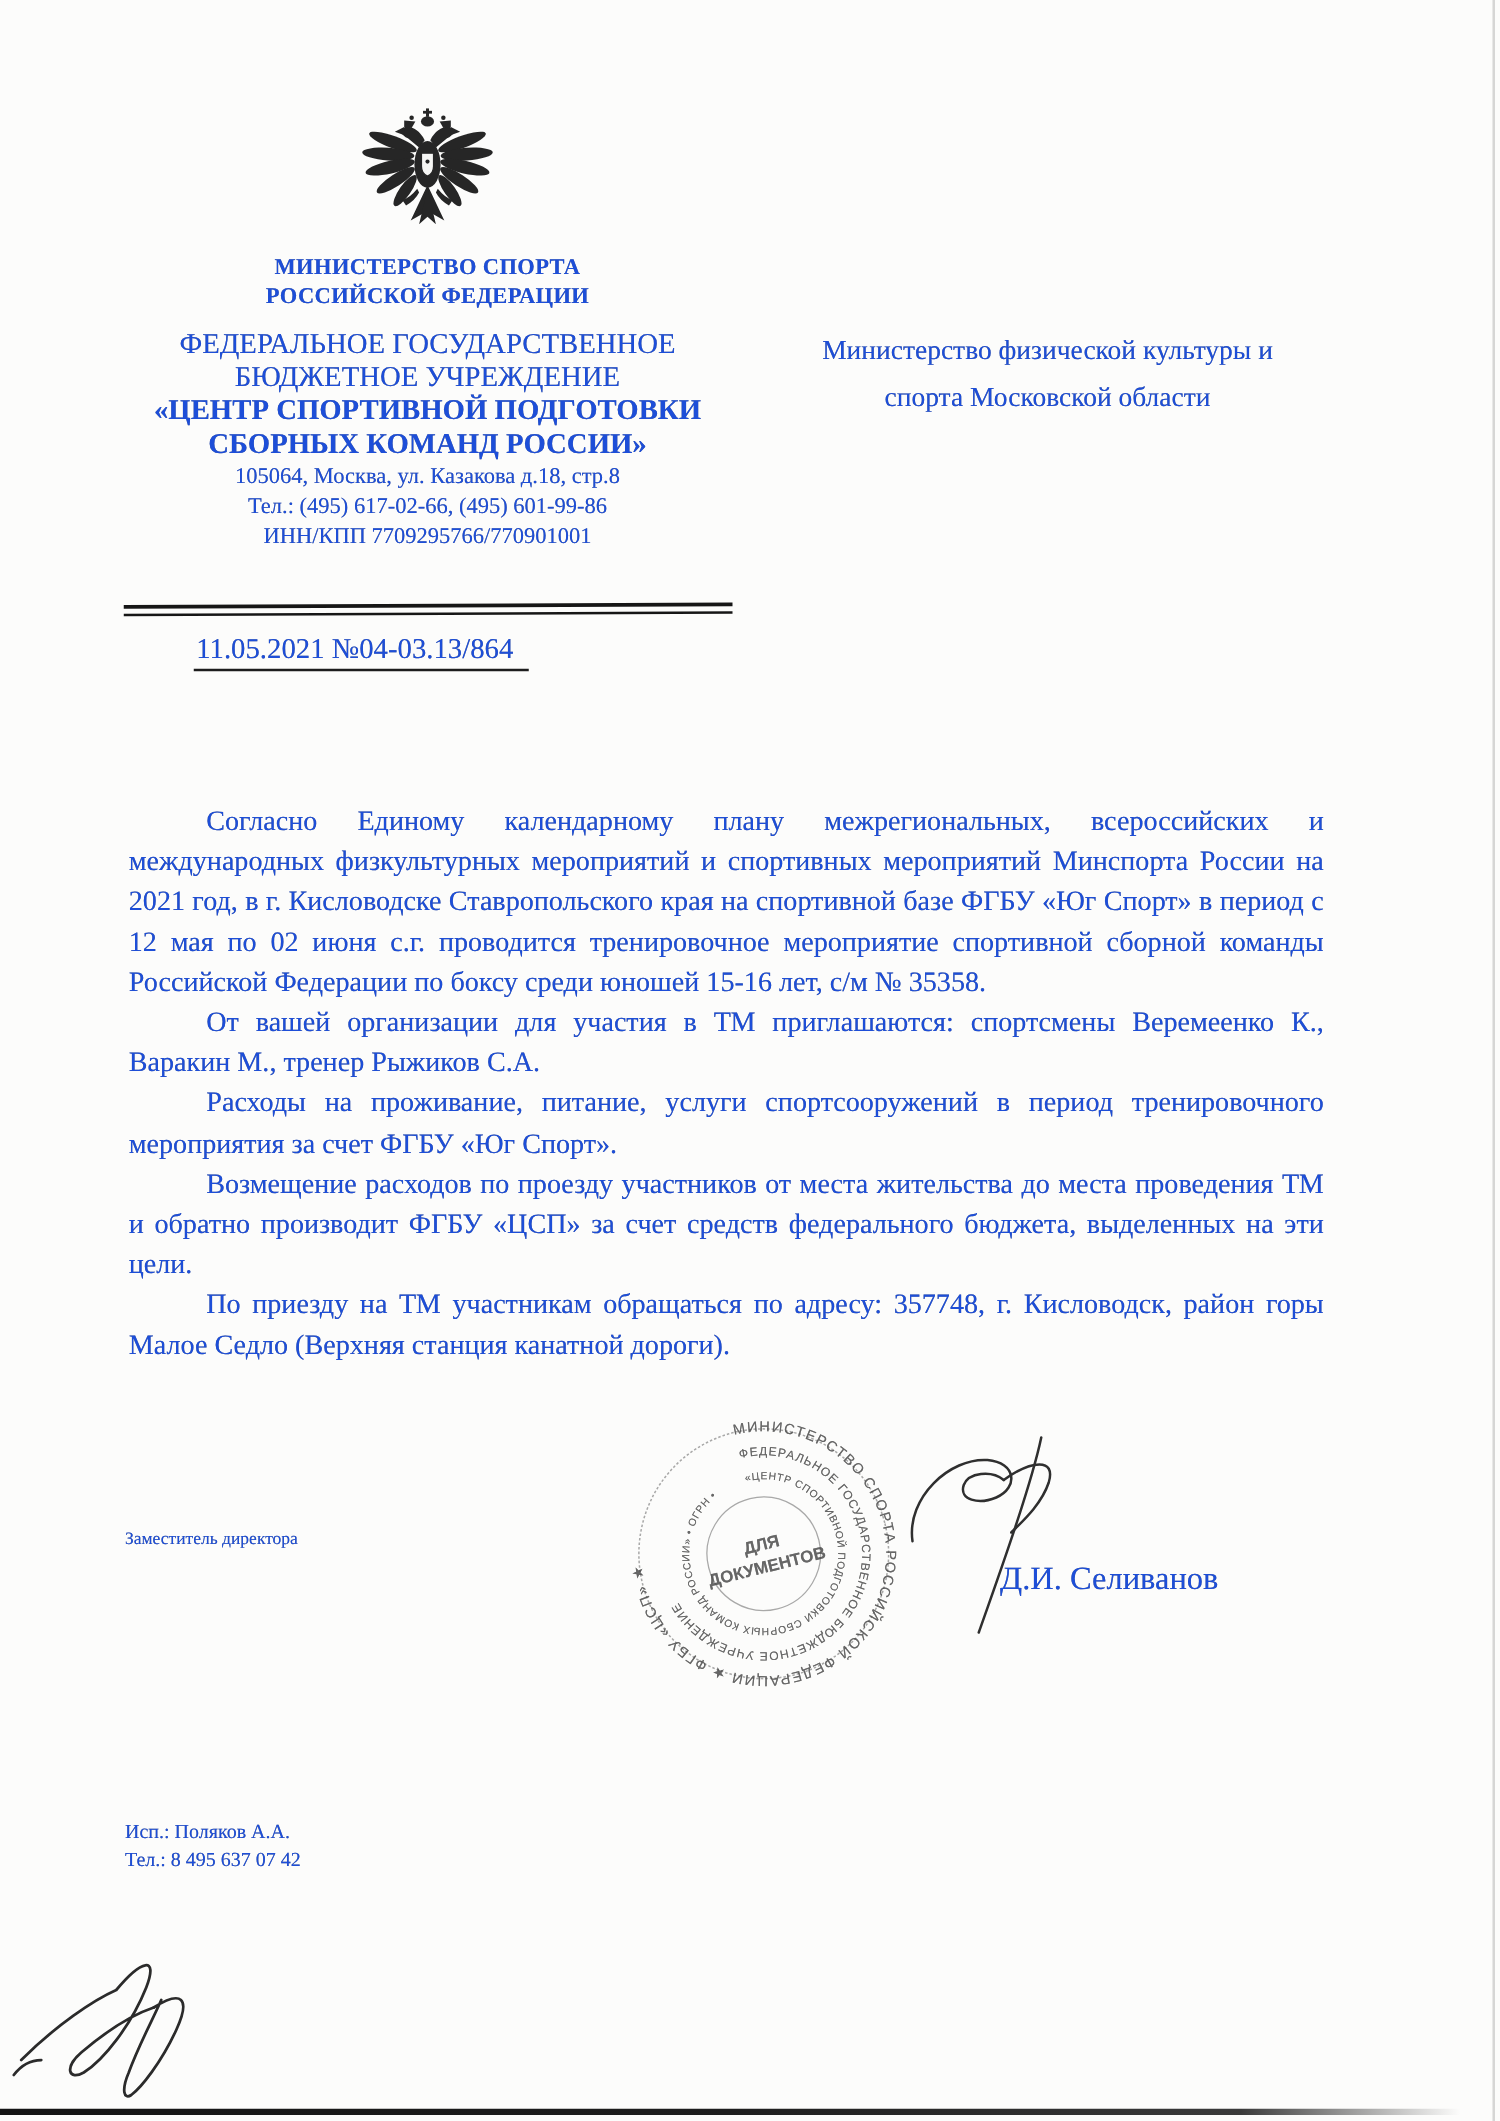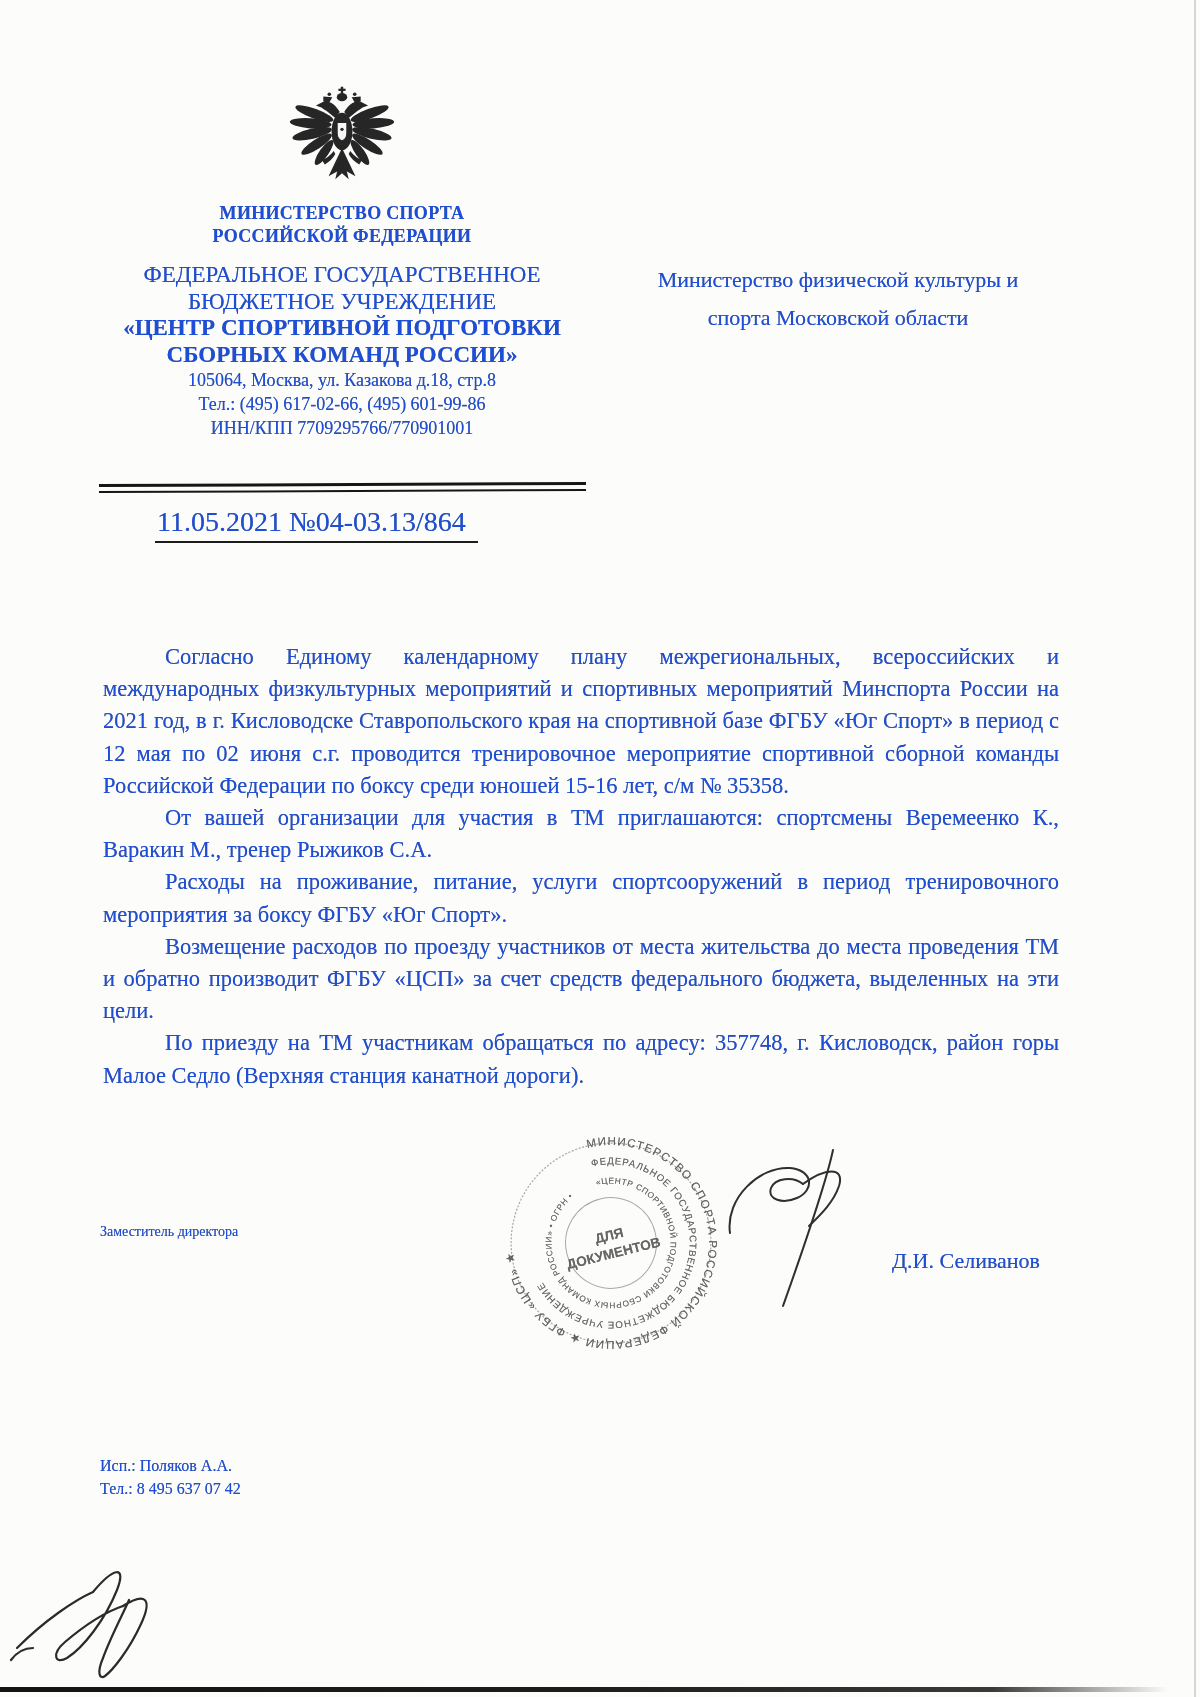--- a/index.html
+++ b/index.html
@@ -16,29 +16,29 @@
   .org { margin-top:14px; font-size:23px; line-height:26.5px; }
   .org .b { font-weight:bold; }
   .contacts { margin-top:0; font-size:18px; line-height:24px; }
   .u { text-decoration:underline; text-underline-offset:3px; }
   .dline { position:absolute; left:99px; top:483px; width:487px; height:4px;
     border-top:3px solid #161616; border-bottom:2px solid #161616; transform:rotate(-.25deg); }
   
   .recipient { position:absolute; left:612px; top:261px; width:452px;
     font-size:22px; line-height:38px; text-align:center; }
   
-  .refline { position:absolute; left:155px; top:506px; font-size:28px;
+  .refline { position:absolute; left:155px; top:506px; font-size:23px;
     padding:0 12px 3px 2px; border-bottom:2px solid #1d1d1d;text-align:center; }
   
   .bodytext { position:absolute; left:103px; top:641px; width:956px;
     font-size:22.5px; line-height:32.2px; text-align:justify; }
   .bodytext p { margin:0; text-indent:62px; }
   
   .sig-title { position:absolute; left:100px; top:1224px; font-size:14px; }
-  .sig-name  { position:absolute; left:800px; top:1248px; width:240px; text-align:right; font-size:22px; }
+  .sig-name  { position:absolute; left:800px; top:1248px; width:240px; text-align:left; font-size:26px; }
   .stamp { position:absolute; left:500px; top:1132px; width:222px; height:222px; transform:rotate(-14deg); }
   .sig-overlay { position:absolute; left:705px; top:1138px; width:195px; height:185px; }
   
   .footer { position:absolute; left:100px; top:1455px; font-size:16px; line-height:22.5px; }
   
   .scribble { position:absolute; left:5px; top:1548px; width:175px; height:142px; }
   .scanline-bottom { position:absolute; left:0; top:1687px; width:1168px; height:5px;
     background:linear-gradient(90deg,#141414 0%,#1d1d1d 50%,#3a3a3a 85%,rgba(90,90,90,0) 100%); }
   .scanline-right { position:absolute; left:1194px; top:0; width:2px; height:1697px; background:#bdbdbd; opacity:.6; }
 </style>
@@ -98,21 +98,21 @@
   <div class="recipient">
     <div>Министерство физической культуры и</div>
     <div>спорта Московской области</div>
   </div>
 
   <div class="refline">11.05.2021 №04-03.13/864</div>
 
   <div class="bodytext">
     <p>Согласно Единому календарному плану межрегиональных, всероссийских и международных физкультурных мероприятий и спортивных мероприятий Минспорта России на 2021 год, в г. Кисловодске Ставропольского края на спортивной базе ФГБУ «Юг Спорт» в период с 12 мая по 02 июня с.г. проводится тренировочное мероприятие спортивной сборной команды Российской Федерации по боксу среди юношей 15-16 лет, с/м № 35358.</p>
     <p>От вашей организации для участия в ТМ приглашаются: спортсмены Веремеенко К., Варакин М., тренер Рыжиков С.А.</p>
-    <p>Расходы на проживание, питание, услуги спортсооружений в период тренировочного мероприятия за боксу ФГБУ «Юг Спорт».</p>
+    <p>Расходы на проживание, питание, услуги спортсооружений в период тренировочного мероприятия за счет ФГБУ «Юг Спорт».</p>
     <p>Возмещение расходов по проезду участников от места жительства до места проведения ТМ и обратно производит ФГБУ «ЦСП» за счет средств федерального бюджета, выделенных на эти цели.</p>
     <p>По приезду на ТМ участникам обращаться по адресу: 357748, г. Кисловодск, район горы Малое Седло (Верхняя станция канатной дороги).</p>
   </div>
 
   <div class="sig-title">Заместитель директора</div>
   <div class="sig-name">Д.И. Селиванов</div>
 
   <svg class="stamp" viewBox="0 0 220 220" aria-hidden="true">
     <g fill="none" stroke="#565656" opacity="0.5">
       <circle cx="110" cy="110" r="99" stroke-width="1.2" stroke-dasharray="2 1.6"></circle>

